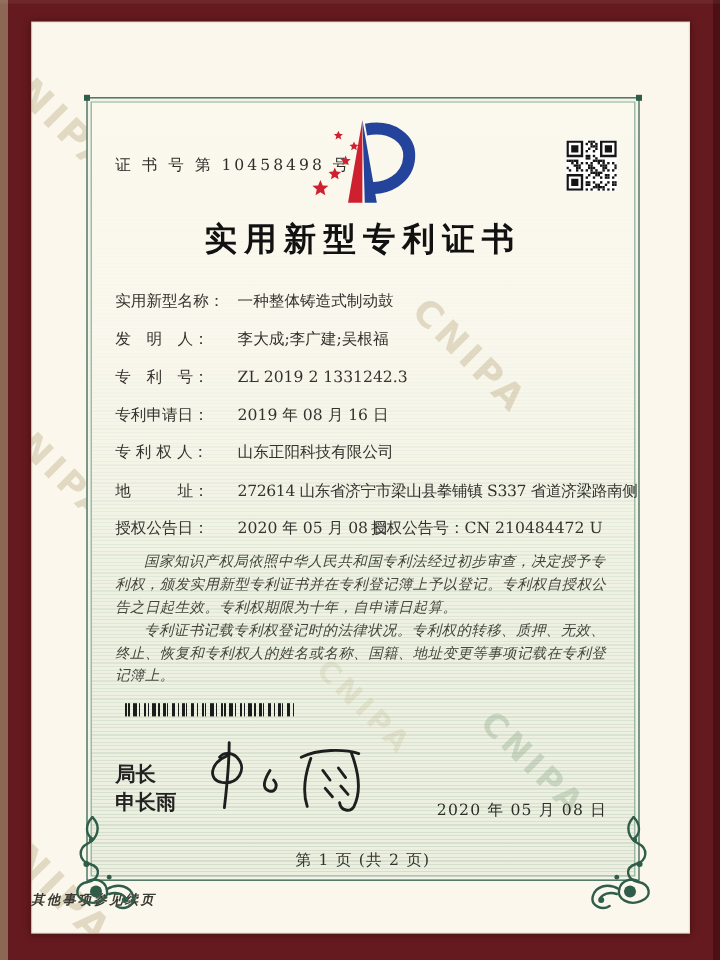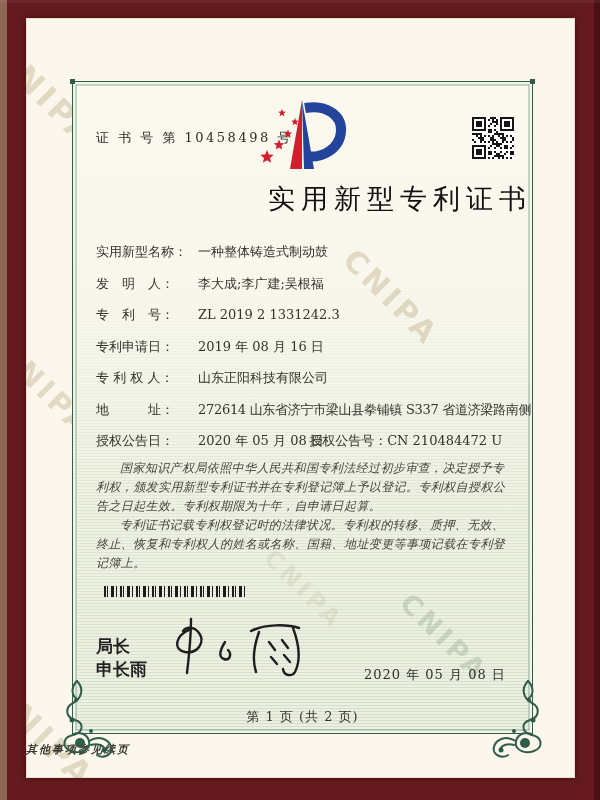--- a/index.html
+++ b/index.html
@@ -36,22 +36,22 @@
   .panel-content{position:absolute;inset:0;z-index:2;}
   .corner-sq{position:absolute;width:5px;height:5px;background:#2f5d49;}
   .corner-sq.tl{left:-3px;top:-3px}
   .corner-sq.tr{right:-3px;top:-3px}
   .flourish{position:absolute;width:86px;height:86px;z-index:3;}
   .flourish.bl{left:-26px;bottom:-26px;}
   .flourish.br{right:-26px;bottom:-26px;transform:scaleX(-1);}
   .cert-no{position:absolute;left:23px;top:31px;font-size:13px;letter-spacing:2.5px;color:#2d2d28;margin-top:16px;}
   .logo{position:absolute;left:50%;top:13px;transform:translateX(-50%);width:92px;height:80px;}
   .qr{position:absolute;right:18px;top:35px;width:42px;height:42px;background:#fff;}
-  .cert-title{position:absolute;left:0;right:0;top:99px;text-align:right;
-    font-size:27px;font-weight:normal;letter-spacing:6px;color:#111;}
+  .cert-title{position:absolute;left:0;right:0;top:99px;text-align:center;
+    font-size:27px;font-weight:bold;letter-spacing:6px;color:#111;}
   .fields{position:absolute;left:23px;top:160px;width:420px;font-size:13px;color:#33332e;}
   .frow{margin-bottom:11.5px;line-height:20px;white-space:nowrap;}
   .flabel{display:inline-block;width:102px;vertical-align:top;}
   .grant-date-value{display:inline-block;width:107px;}
   .paras{position:absolute;left:23px;right:21px;top:377px;
     font-size:12px;line-height:1.58;color:#45453d;font-style:italic;letter-spacing:.4px;}
   .paras p{margin:0;text-indent:2em;}
   .barcode{position:absolute;left:31px;top:504px;width:142px;height:11px;
     background:repeating-linear-gradient(90deg,#1c1c1c 0 2px,transparent 2px 3px,#1c1c1c 3px 4px,transparent 4px 7px,#1c1c1c 7px 10px,transparent 10px 12px,#1c1c1c 12px 13px,transparent 13px 16px);}
   .signer{position:absolute;left:23px;top:553px;font-size:17px;color:#222;line-height:23px;

